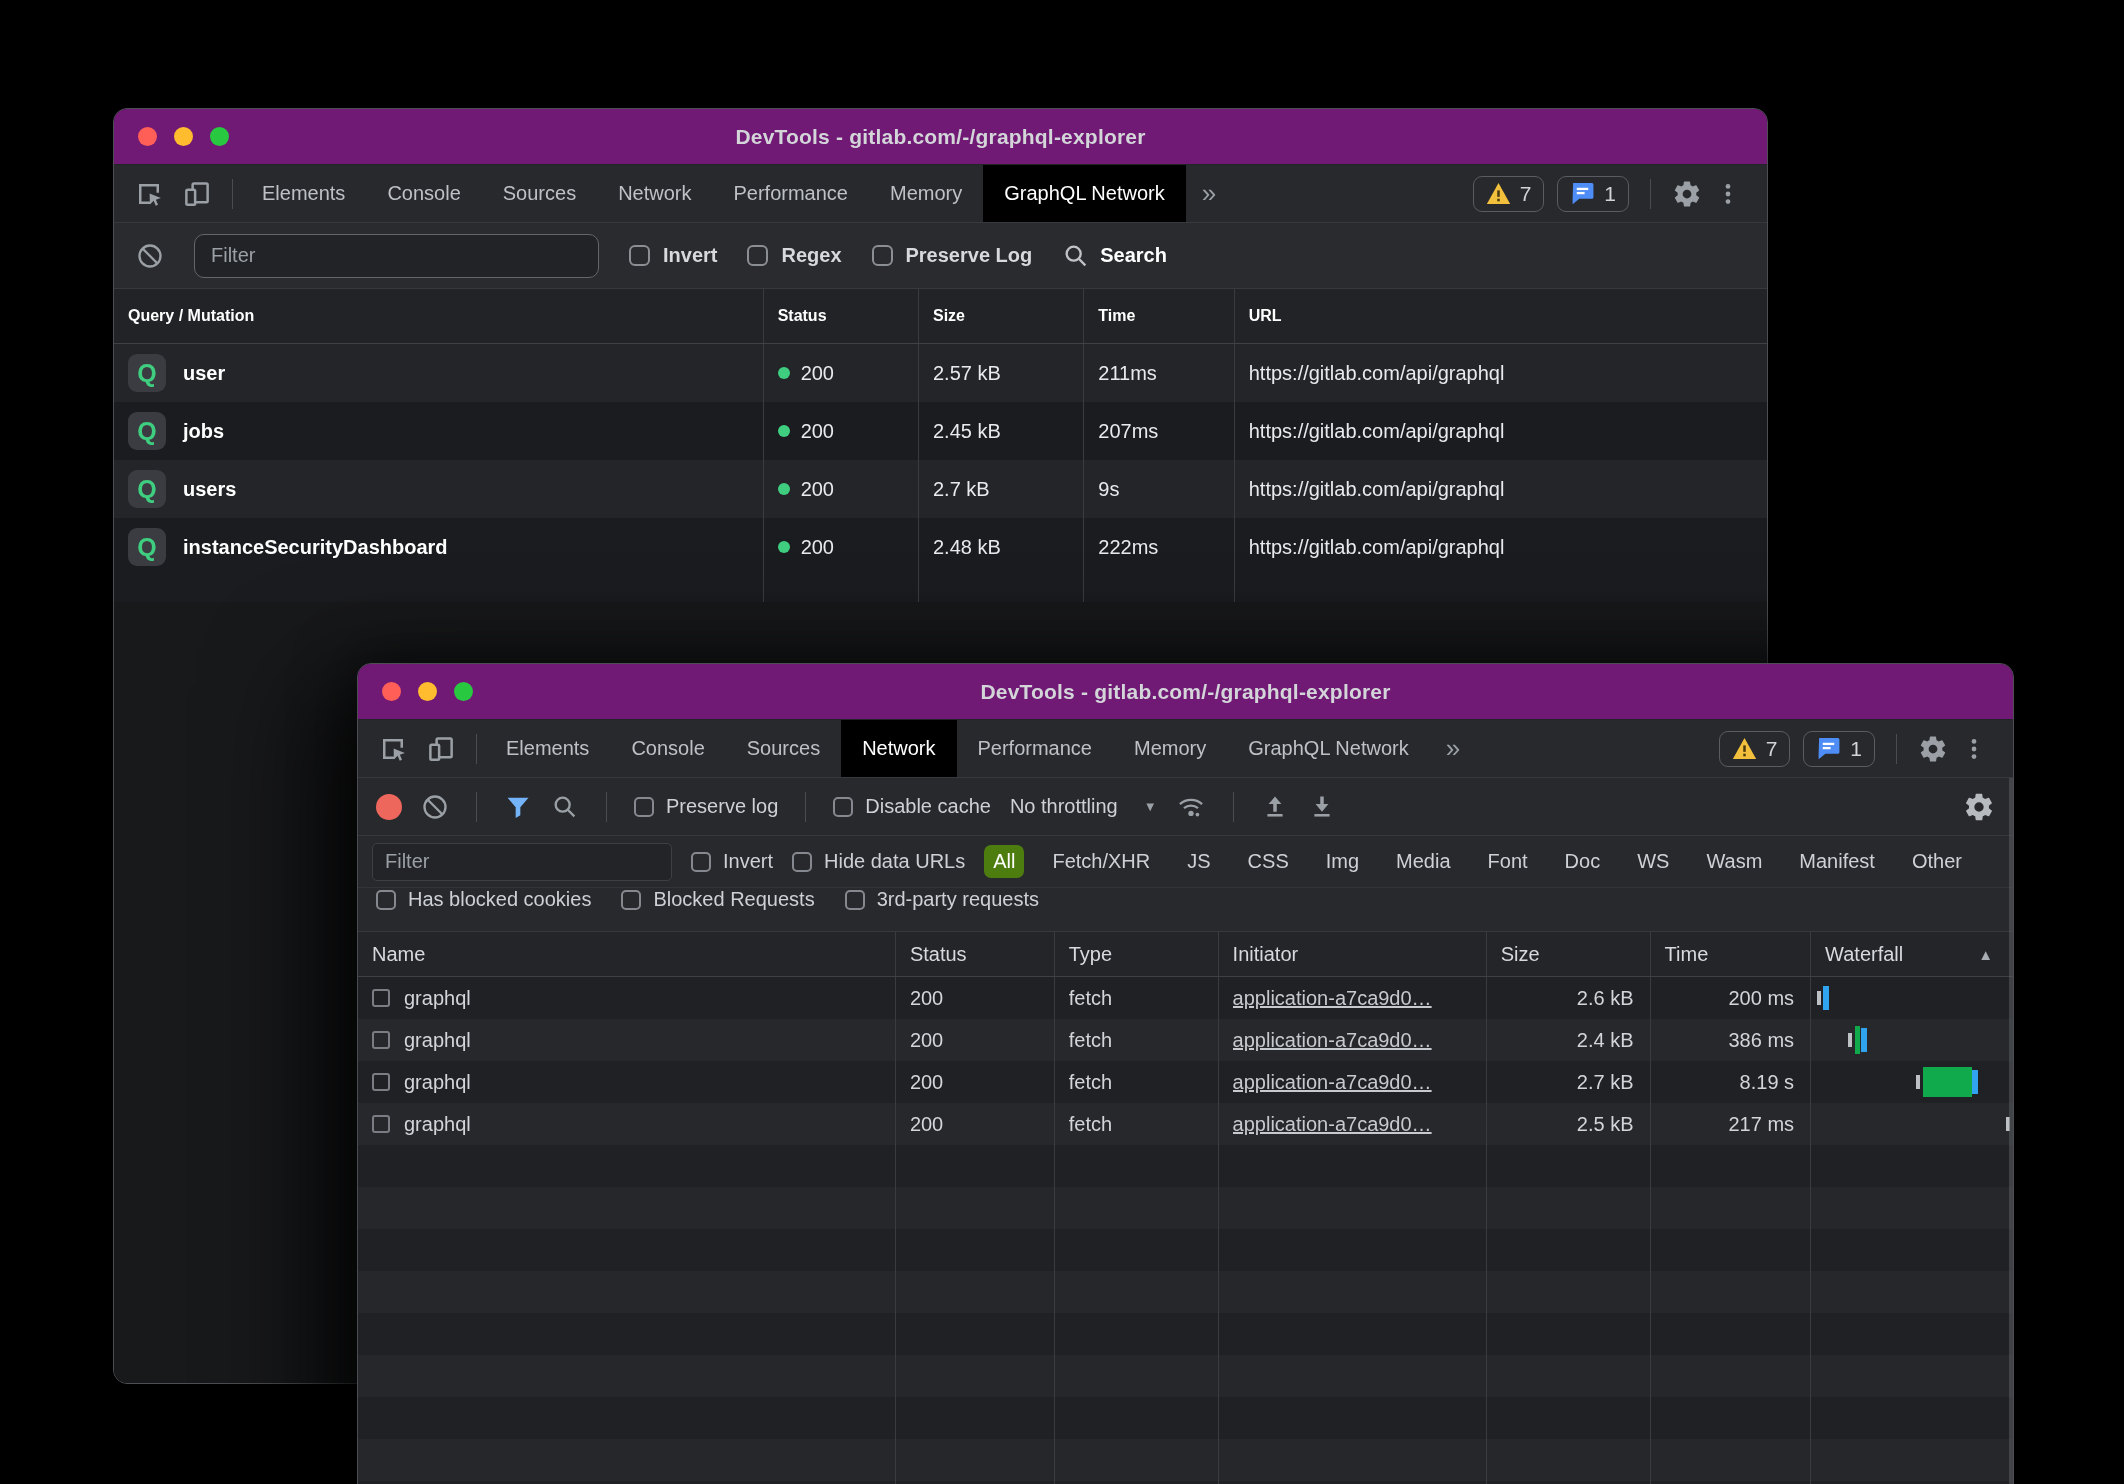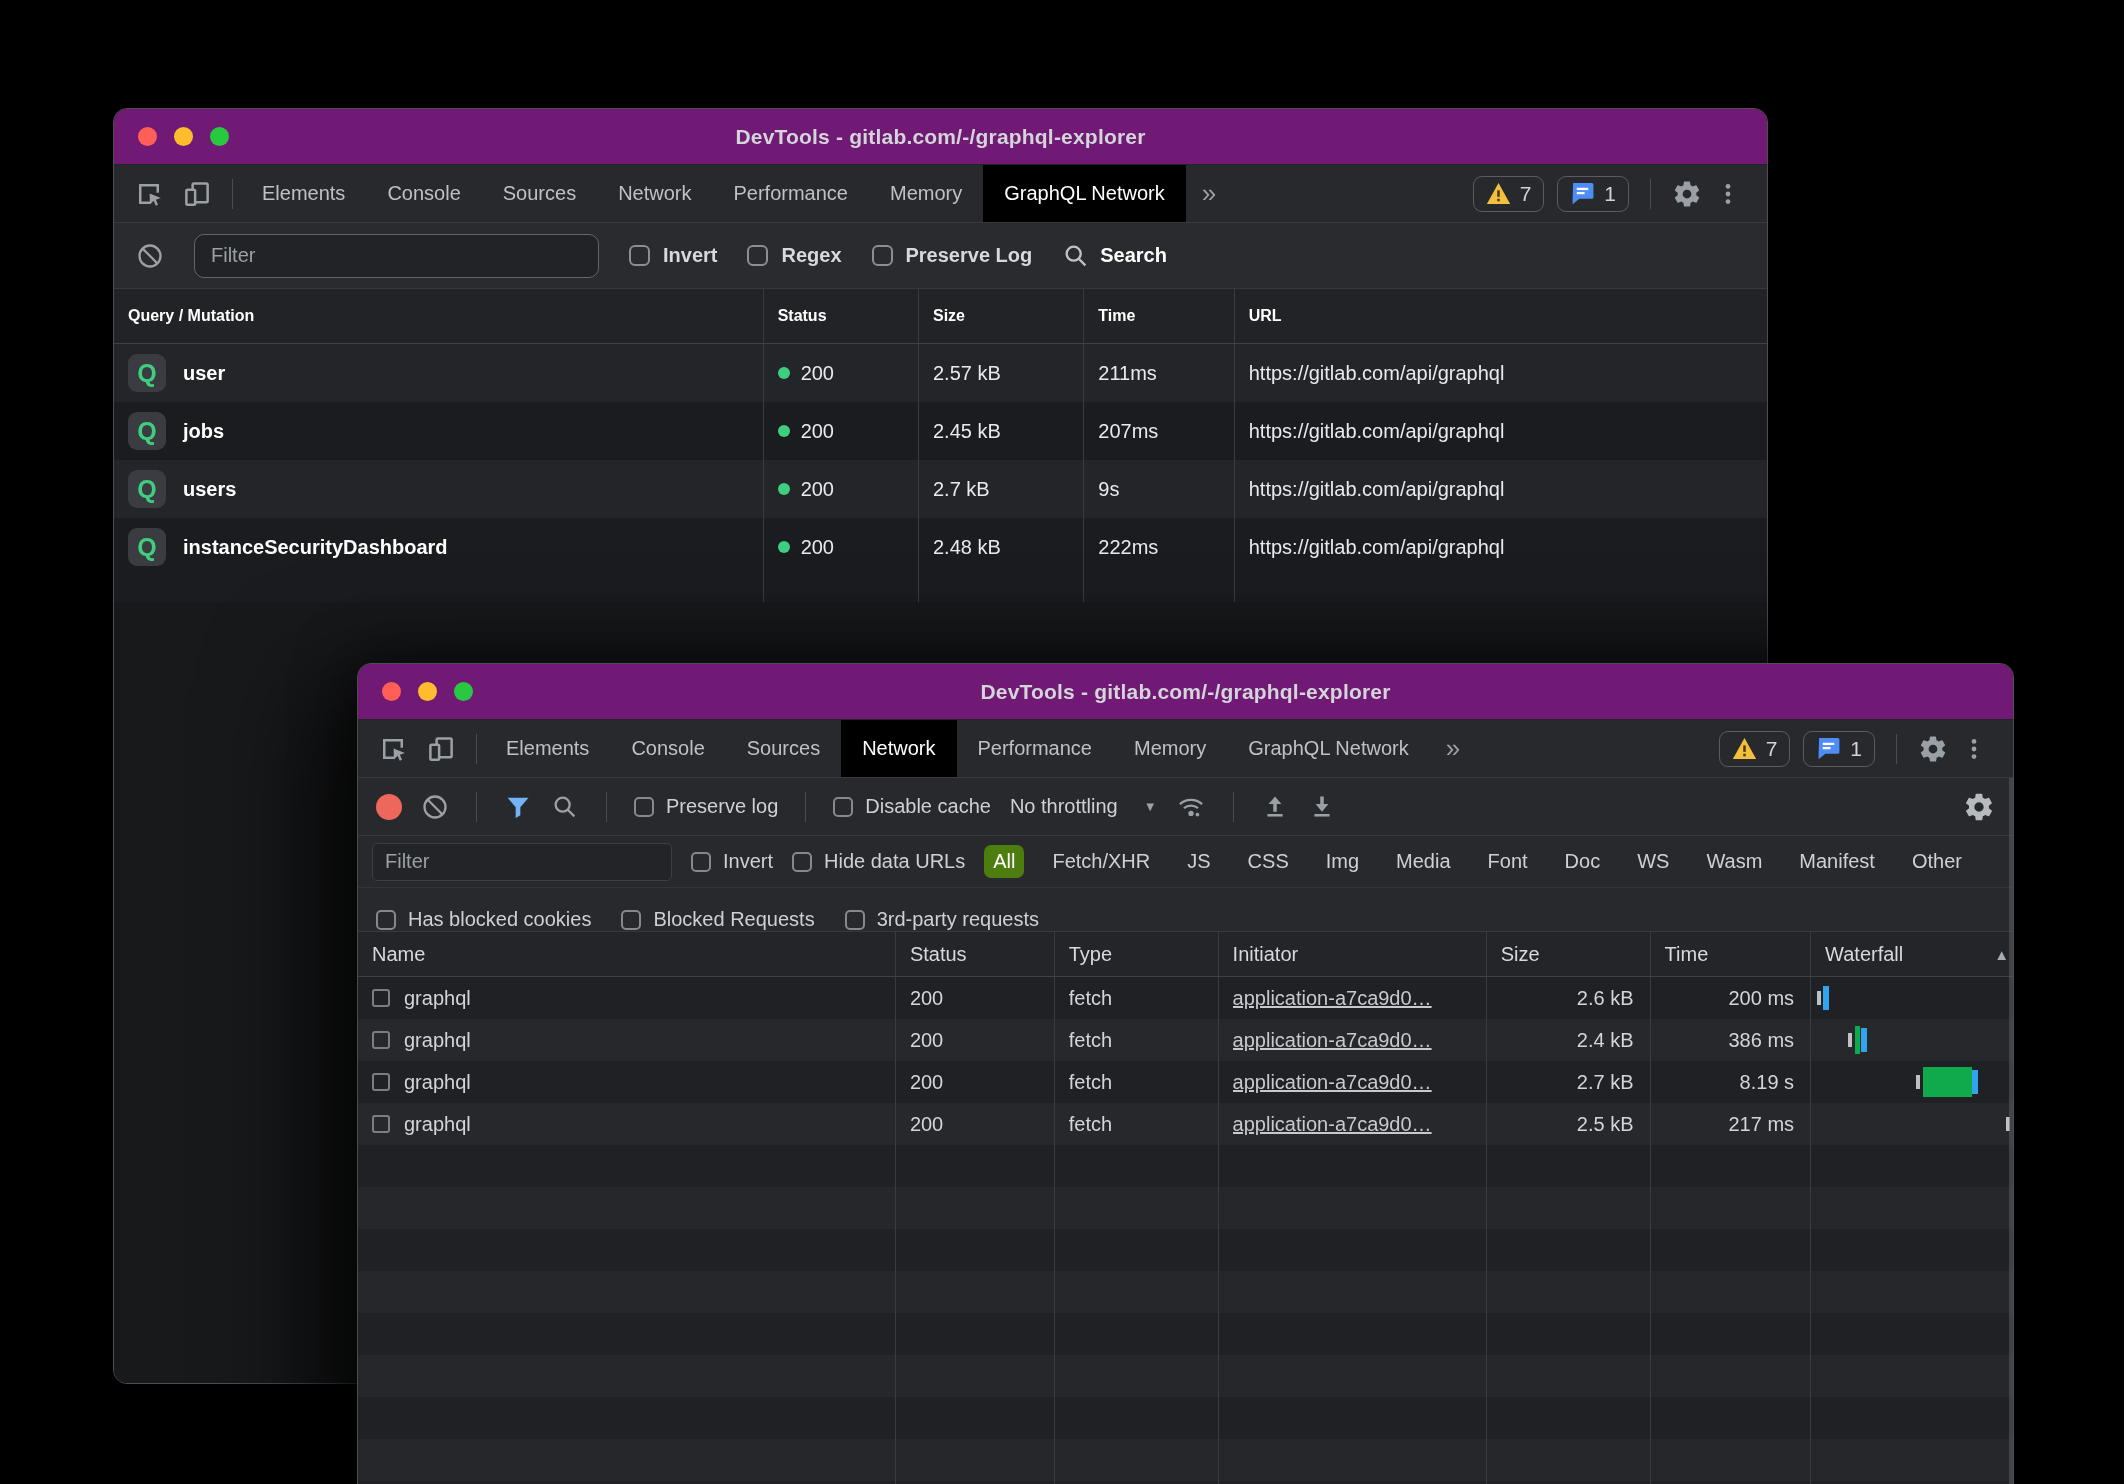--- a/index.html
+++ b/index.html
@@ -80,28 +80,28 @@
 
   
   .net-filterbar { height:52px; min-height:52px; background:#28292c; border-bottom:1px solid #333438;
                    display:flex; align-items:center; gap:19px; padding:0 14px; font-size:20px; color:#cdd1d6; }
   .nf-input { width:300px; height:38px; background:#232428; border:1px solid #3c4043; border-radius:5px;
               color:#e8eaed; font-size:20px; padding:0 12px; outline:none; }
   .nf-input::placeholder { color:#9aa0a6; }
   .type-pill { padding:5px 9px; border-radius:7px; white-space:nowrap; }
   .type-pill.selected { background:#4d7c0f; color:#fff; }
   .net-filterbar2 { height:44px; min-height:44px; background:#28292c; border-bottom:1px solid #38393d;
-                    display:flex; align-items:flex-end; gap:30px; padding:0 18px; font-size:20px; color:#cdd1d6; }
+                    display:flex; align-items:flex-start; gap:30px; padding:0 18px; font-size:20px; color:#cdd1d6; }
 
   
   .ngrid-header { height:45px; min-height:45px; display:flex; background:#242528;
                   border-bottom:1px solid #3f4145; color:#d6d9dd; font-size:20px; }
   .ncol-name{width:32.5%;} .ncol-status{width:9.6%;} .ncol-type{width:9.9%;} .ncol-init{width:16.2%;}
   .ncol-size{width:9.9%;} .ncol-time{width:9.7%;} .ncol-wf{width:12.2%;}
-  .wf-head { justify-content:space-between; padding-right:4px; }
+  .wf-head { justify-content:space-between; padding-right:20px; }
   .sort-arrow { font-size:15px; color:#a8adb3; }
   .nrow { height:42px; min-height:42px; display:flex; font-size:20px; color:#d2d5d9; }
   .nrow.odd { background:#202124; } .nrow.even { background:#27282b; }
   .row-checkbox { width:18px; height:18px; min-width:18px; border:2px solid #7a7e84; border-radius:3px;
                   margin-right:14px; }
   .init-link { color:#c6c9cd; text-decoration:underline; overflow:hidden; text-overflow:ellipsis; }
   .wf-cell { position:relative; padding-left:0; }
   .wf-seg { position:absolute; top:50%; transform:translateY(-50%); }
   .wf-tick { height:14px; background:#bdc1c6; }
   .wf-blue { height:24px; background:#31a4f0; }

